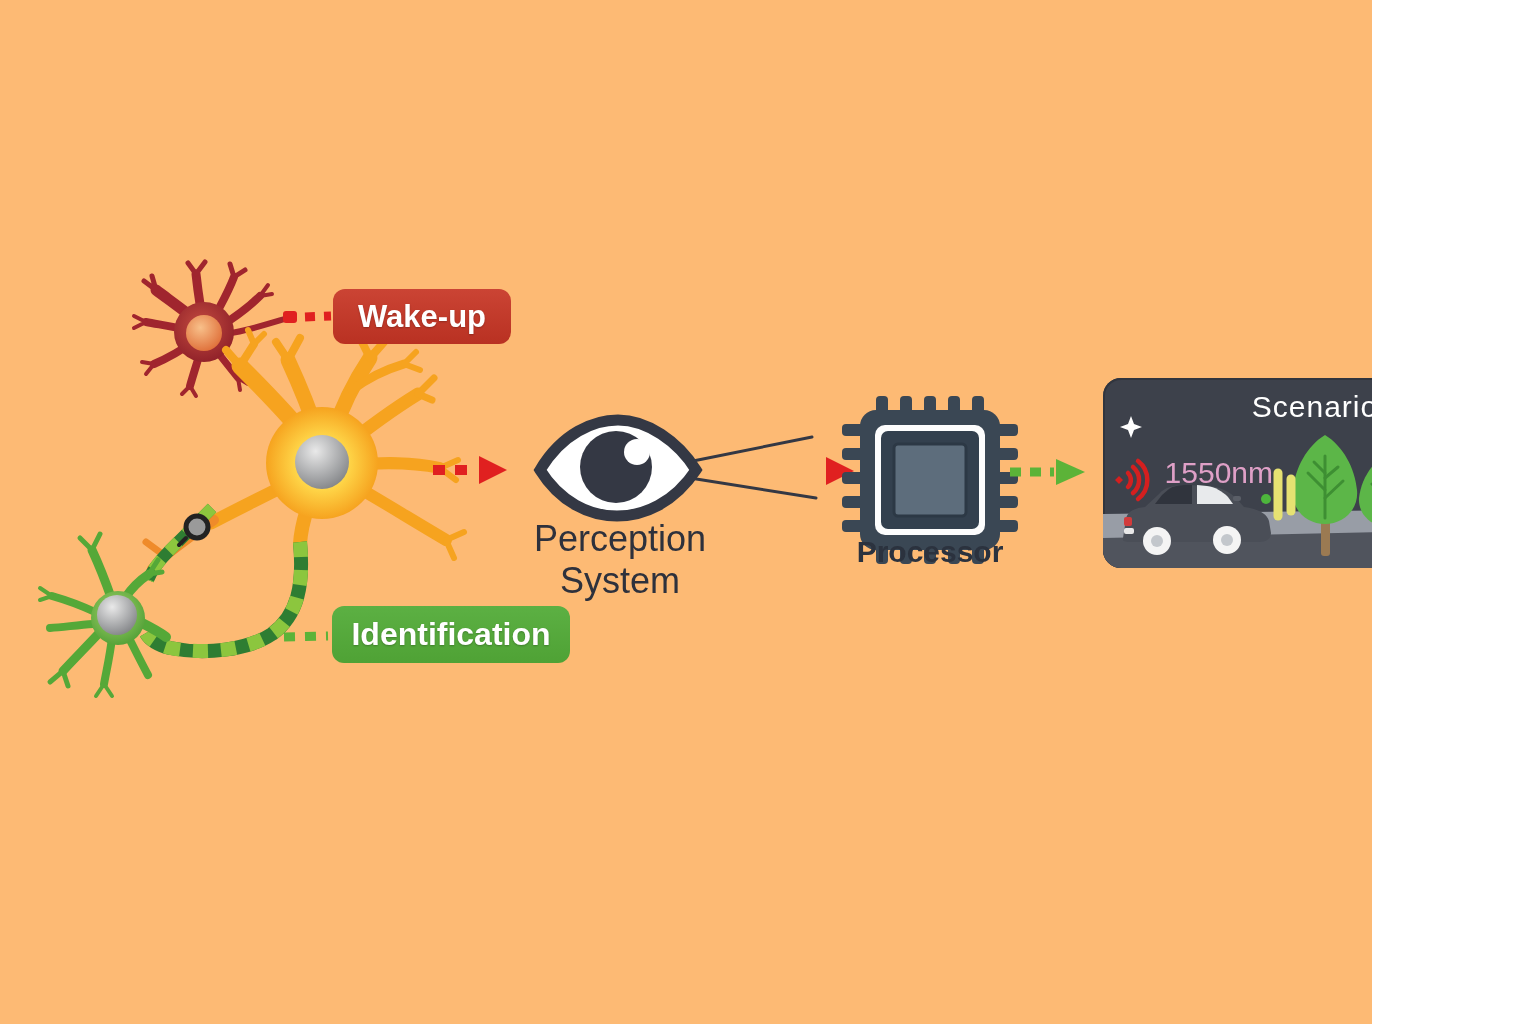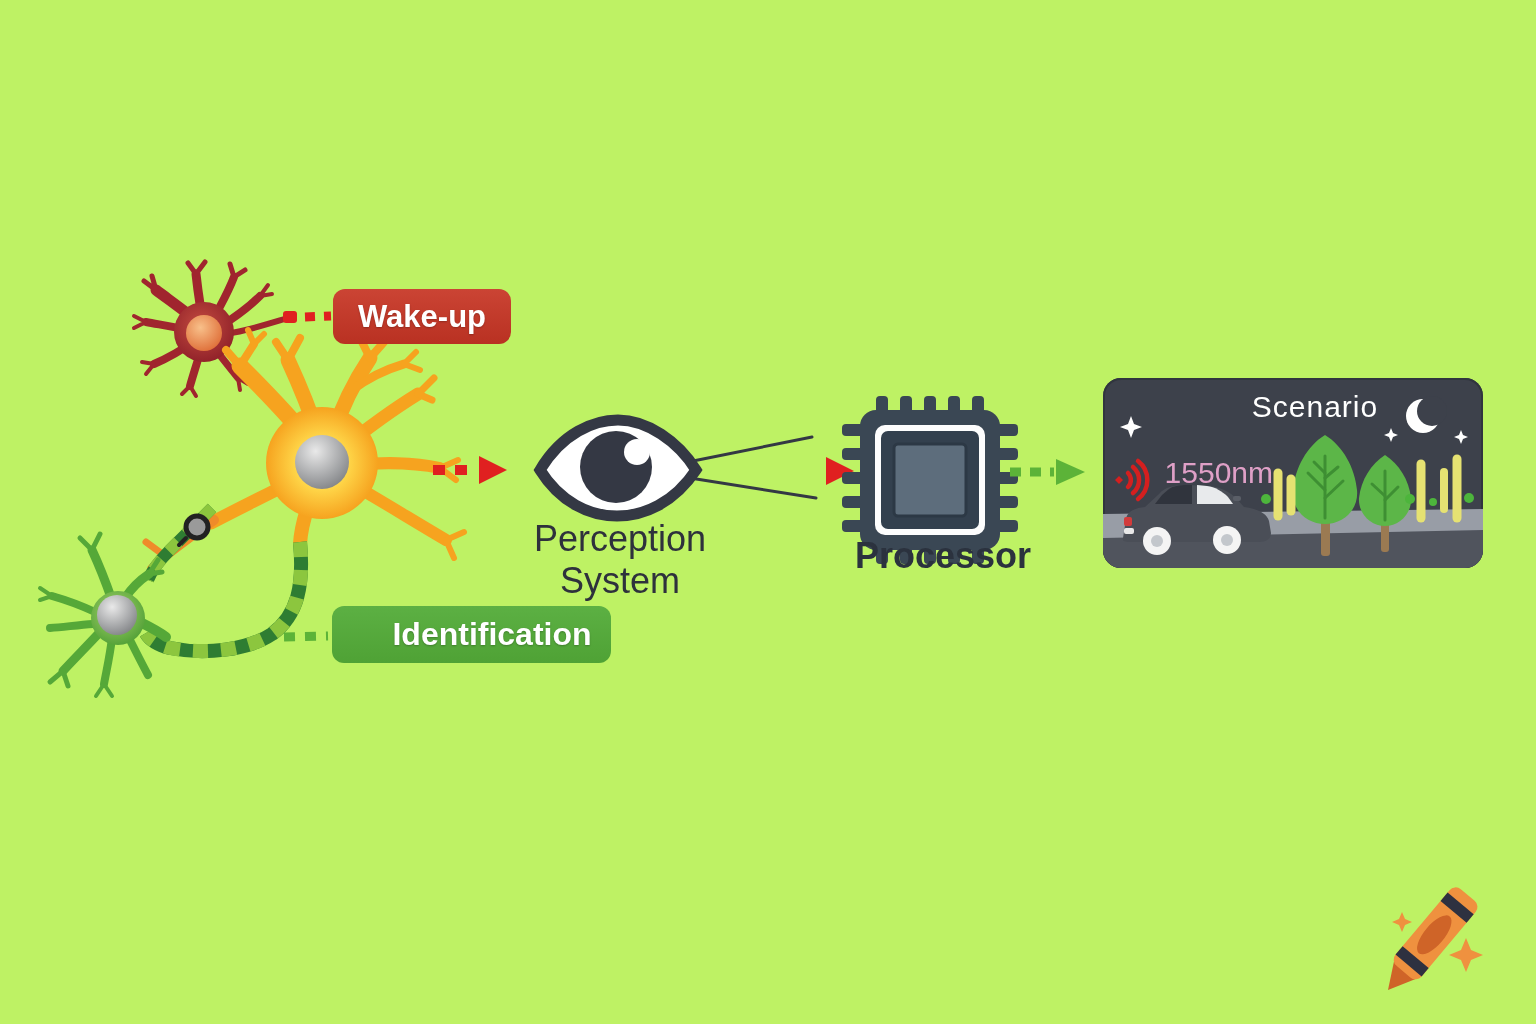--- a/index.html
+++ b/index.html
@@ -1,39 +1,38 @@
 <!DOCTYPE html>
 <html><head>
 <meta charset="utf-8">
 <style>
   html,body{margin:0;padding:0;background:#ffffff;}
   .canvas{
-    position:relative;width:1536px;height:1024px;background:#bef264;
+    position:relative;width:1372px;height:1024px;background:#fdba74;
     overflow:hidden;font-family:"Liberation Sans",sans-serif;
   }
   .art{position:absolute;left:0;top:0;}
   .badge{
     position:absolute;display:flex;align-items:center;justify-content:center;
     color:#ffffff;font-weight:bold;border-radius:12px;
     text-shadow:0 1px 2px rgba(0,0,0,.25);
   }
   .badge.wakeup{
     left:333px;top:289px;width:178px;height:55px;font-size:31px;
     background:linear-gradient(180deg,#cb4434 0%,#b93122 100%);
   }
   .badge.identification{
     left:332px;top:606px;width:238px;height:57px;font-size:32px;
     background:linear-gradient(180deg,#5cb043 0%,#4fa235 100%);
-    padding-left:41px;
   }
   .caption{
     position:absolute;text-align:center;color:#2e313c;
   }
   .caption.perception{left:500px;top:518px;width:240px;font-size:36px;font-weight:400;}
-  .caption.processor{left:855px;top:535px;width:150px;font-size:36px;font-weight:bold;color:#2b323e;}
+  .caption.processor{left:855px;top:535px;width:150px;font-size:30px;font-weight:bold;color:#2b323e;}
   .scenario-panel{
     position:absolute;left:1103px;top:378px;width:380px;height:190px;
     background:#3d414b;border-radius:18px;overflow:hidden;
     box-shadow:0 0 0 2px #31353e inset;
   }
   .panel-title{
     position:absolute;left:0;right:0;top:12px;text-align:center;
     color:#ffffff;font-size:30px;font-weight:normal;letter-spacing:1px;margin-left:44px;
   }
   .wavelength{

